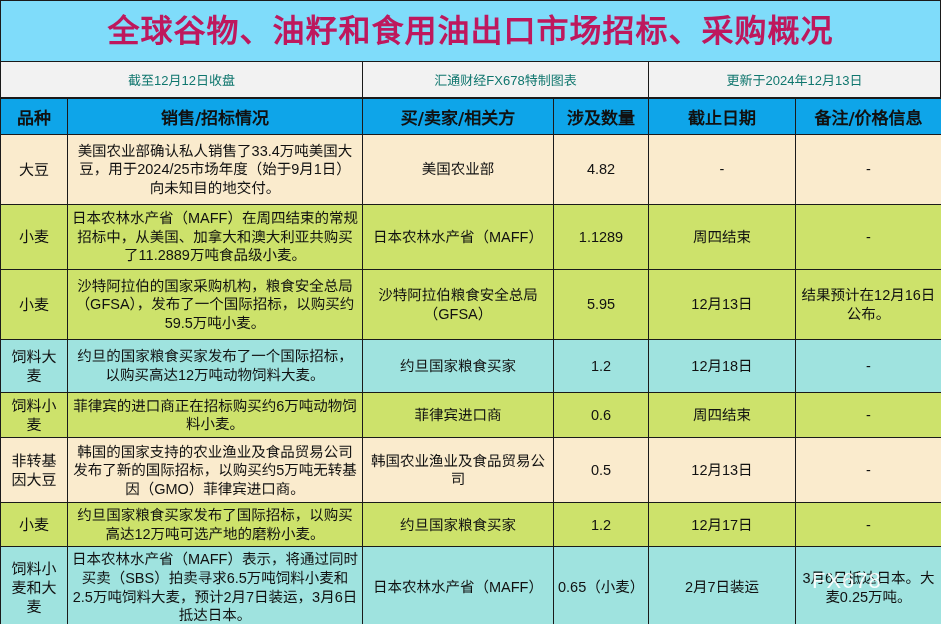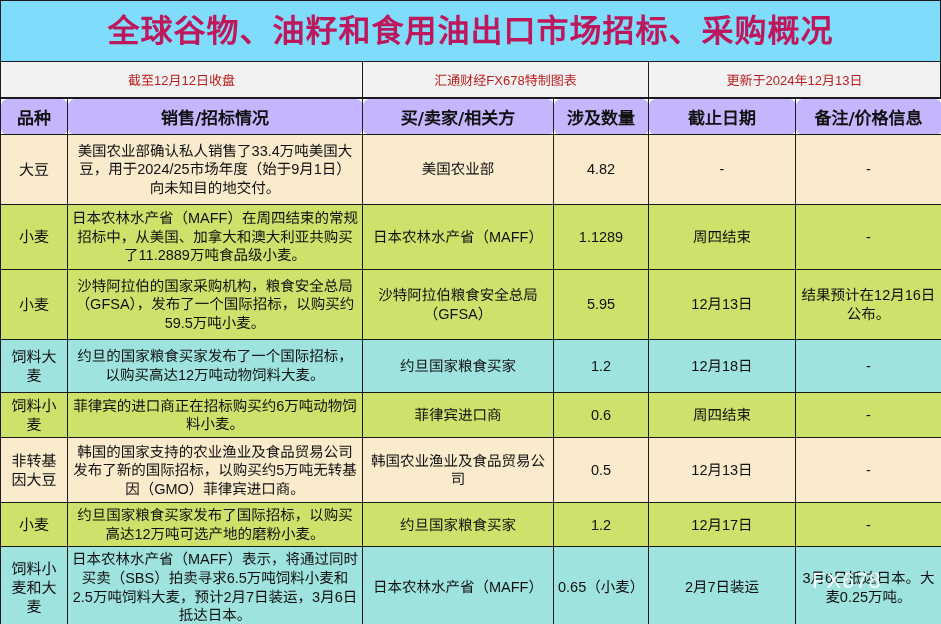--- a/index.html
+++ b/index.html
@@ -51,21 +51,21 @@
     border-left: 1px solid #1a1a1a;
     border-right: 1px solid #1a1a1a;
     border-bottom: 1px solid #1a1a1a;
     background: #F2F2F2;
   }
   .meta-cell {
     display: flex;
     align-items: center;
     justify-content: center;
     font-size: 13px;
-    color: #b91c1c;
+    color: #0f766e;
     box-sizing: border-box;
     border-right: 1px solid #1a1a1a;
     background: #F2F2F2;
     white-space: nowrap;
   }
   .meta-cell:last-child { border-right: none; }
   .meta-a { width: 362px; }
   .meta-b { width: 286px; }
   .meta-c { width: 291px; }
 
@@ -78,27 +78,26 @@
   table.grid td, table.grid th {
     border: 1px solid #1a1a1a;
     box-sizing: border-box;
     padding: 3px 4px;
     vertical-align: middle;
     text-align: center;
     color: #111111;
   }
 
   thead th {
-    background: #c4b5fd;
+    background: #0ea5e9;
     font-family: "DejaVu Serif", "Liberation Serif", serif;
     font-weight: 700;
     font-size: 17px;
     height: 36px;
     white-space: nowrap;
-    border-radius: 7px;
   }
 
   tbody td {
     font-size: 14.5px;
     line-height: 1.28;
   }
   td.desc {
     text-align: center;
     padding-left: 6px;
     padding-right: 6px;

